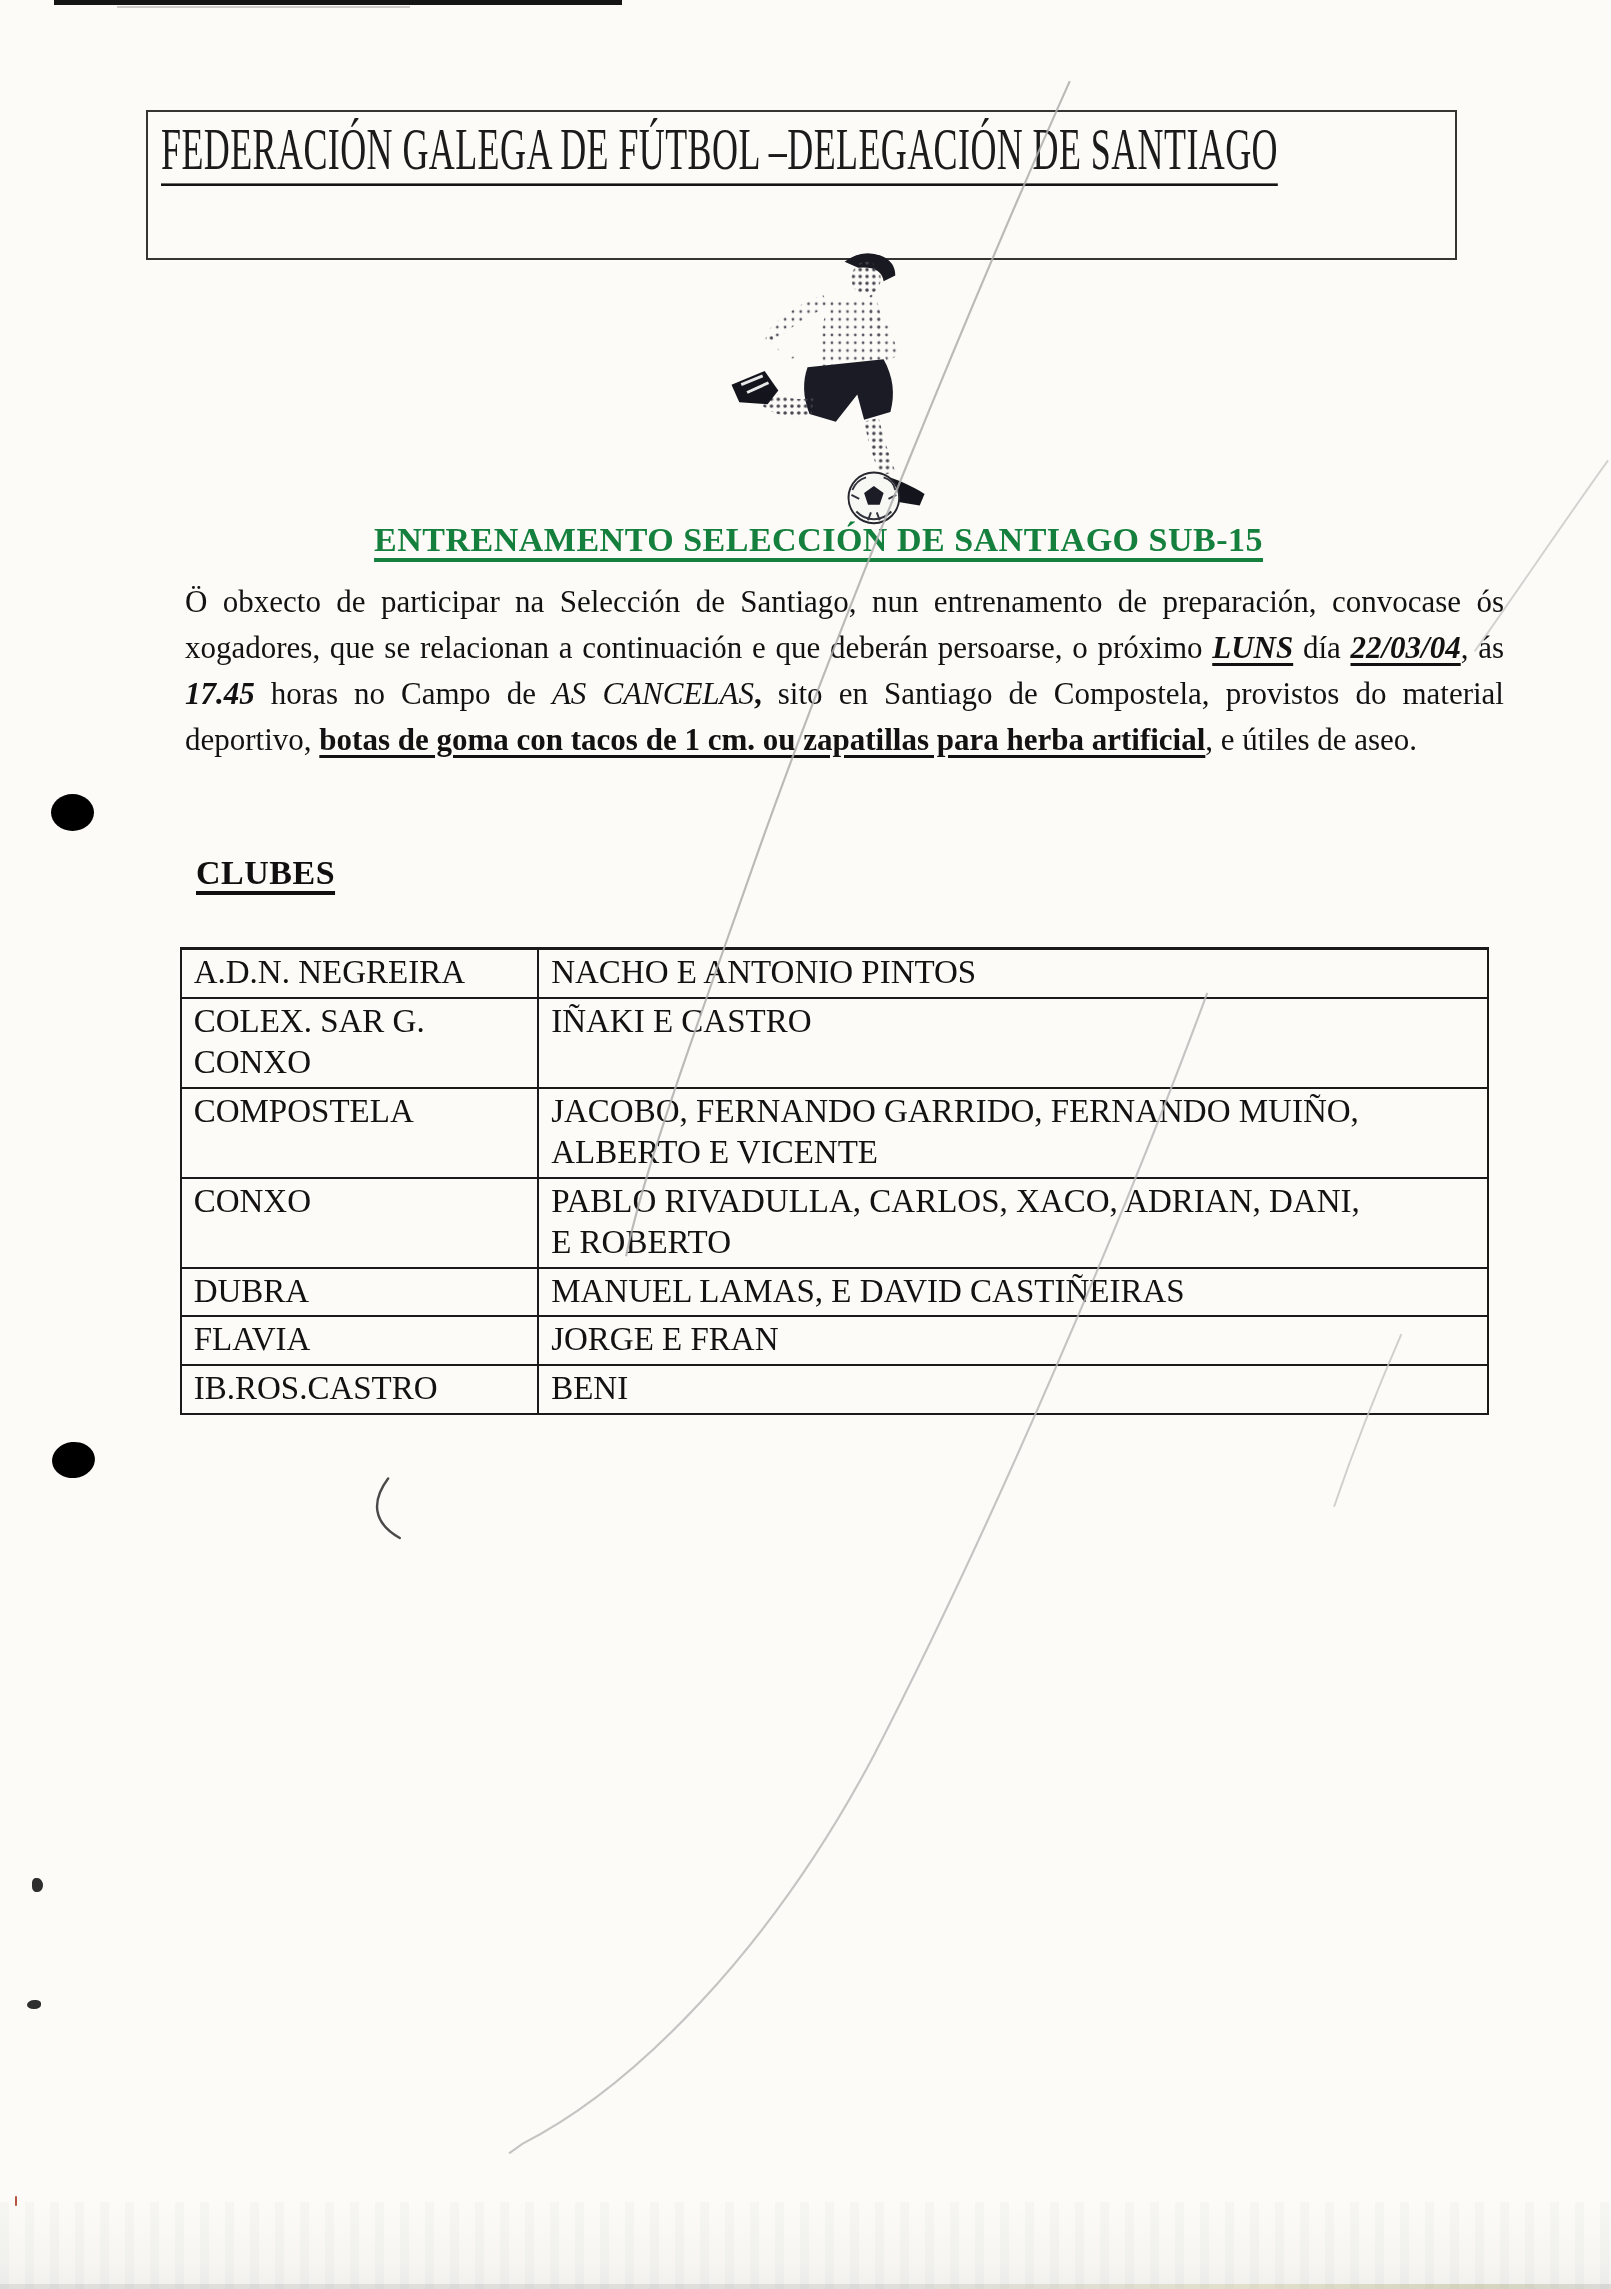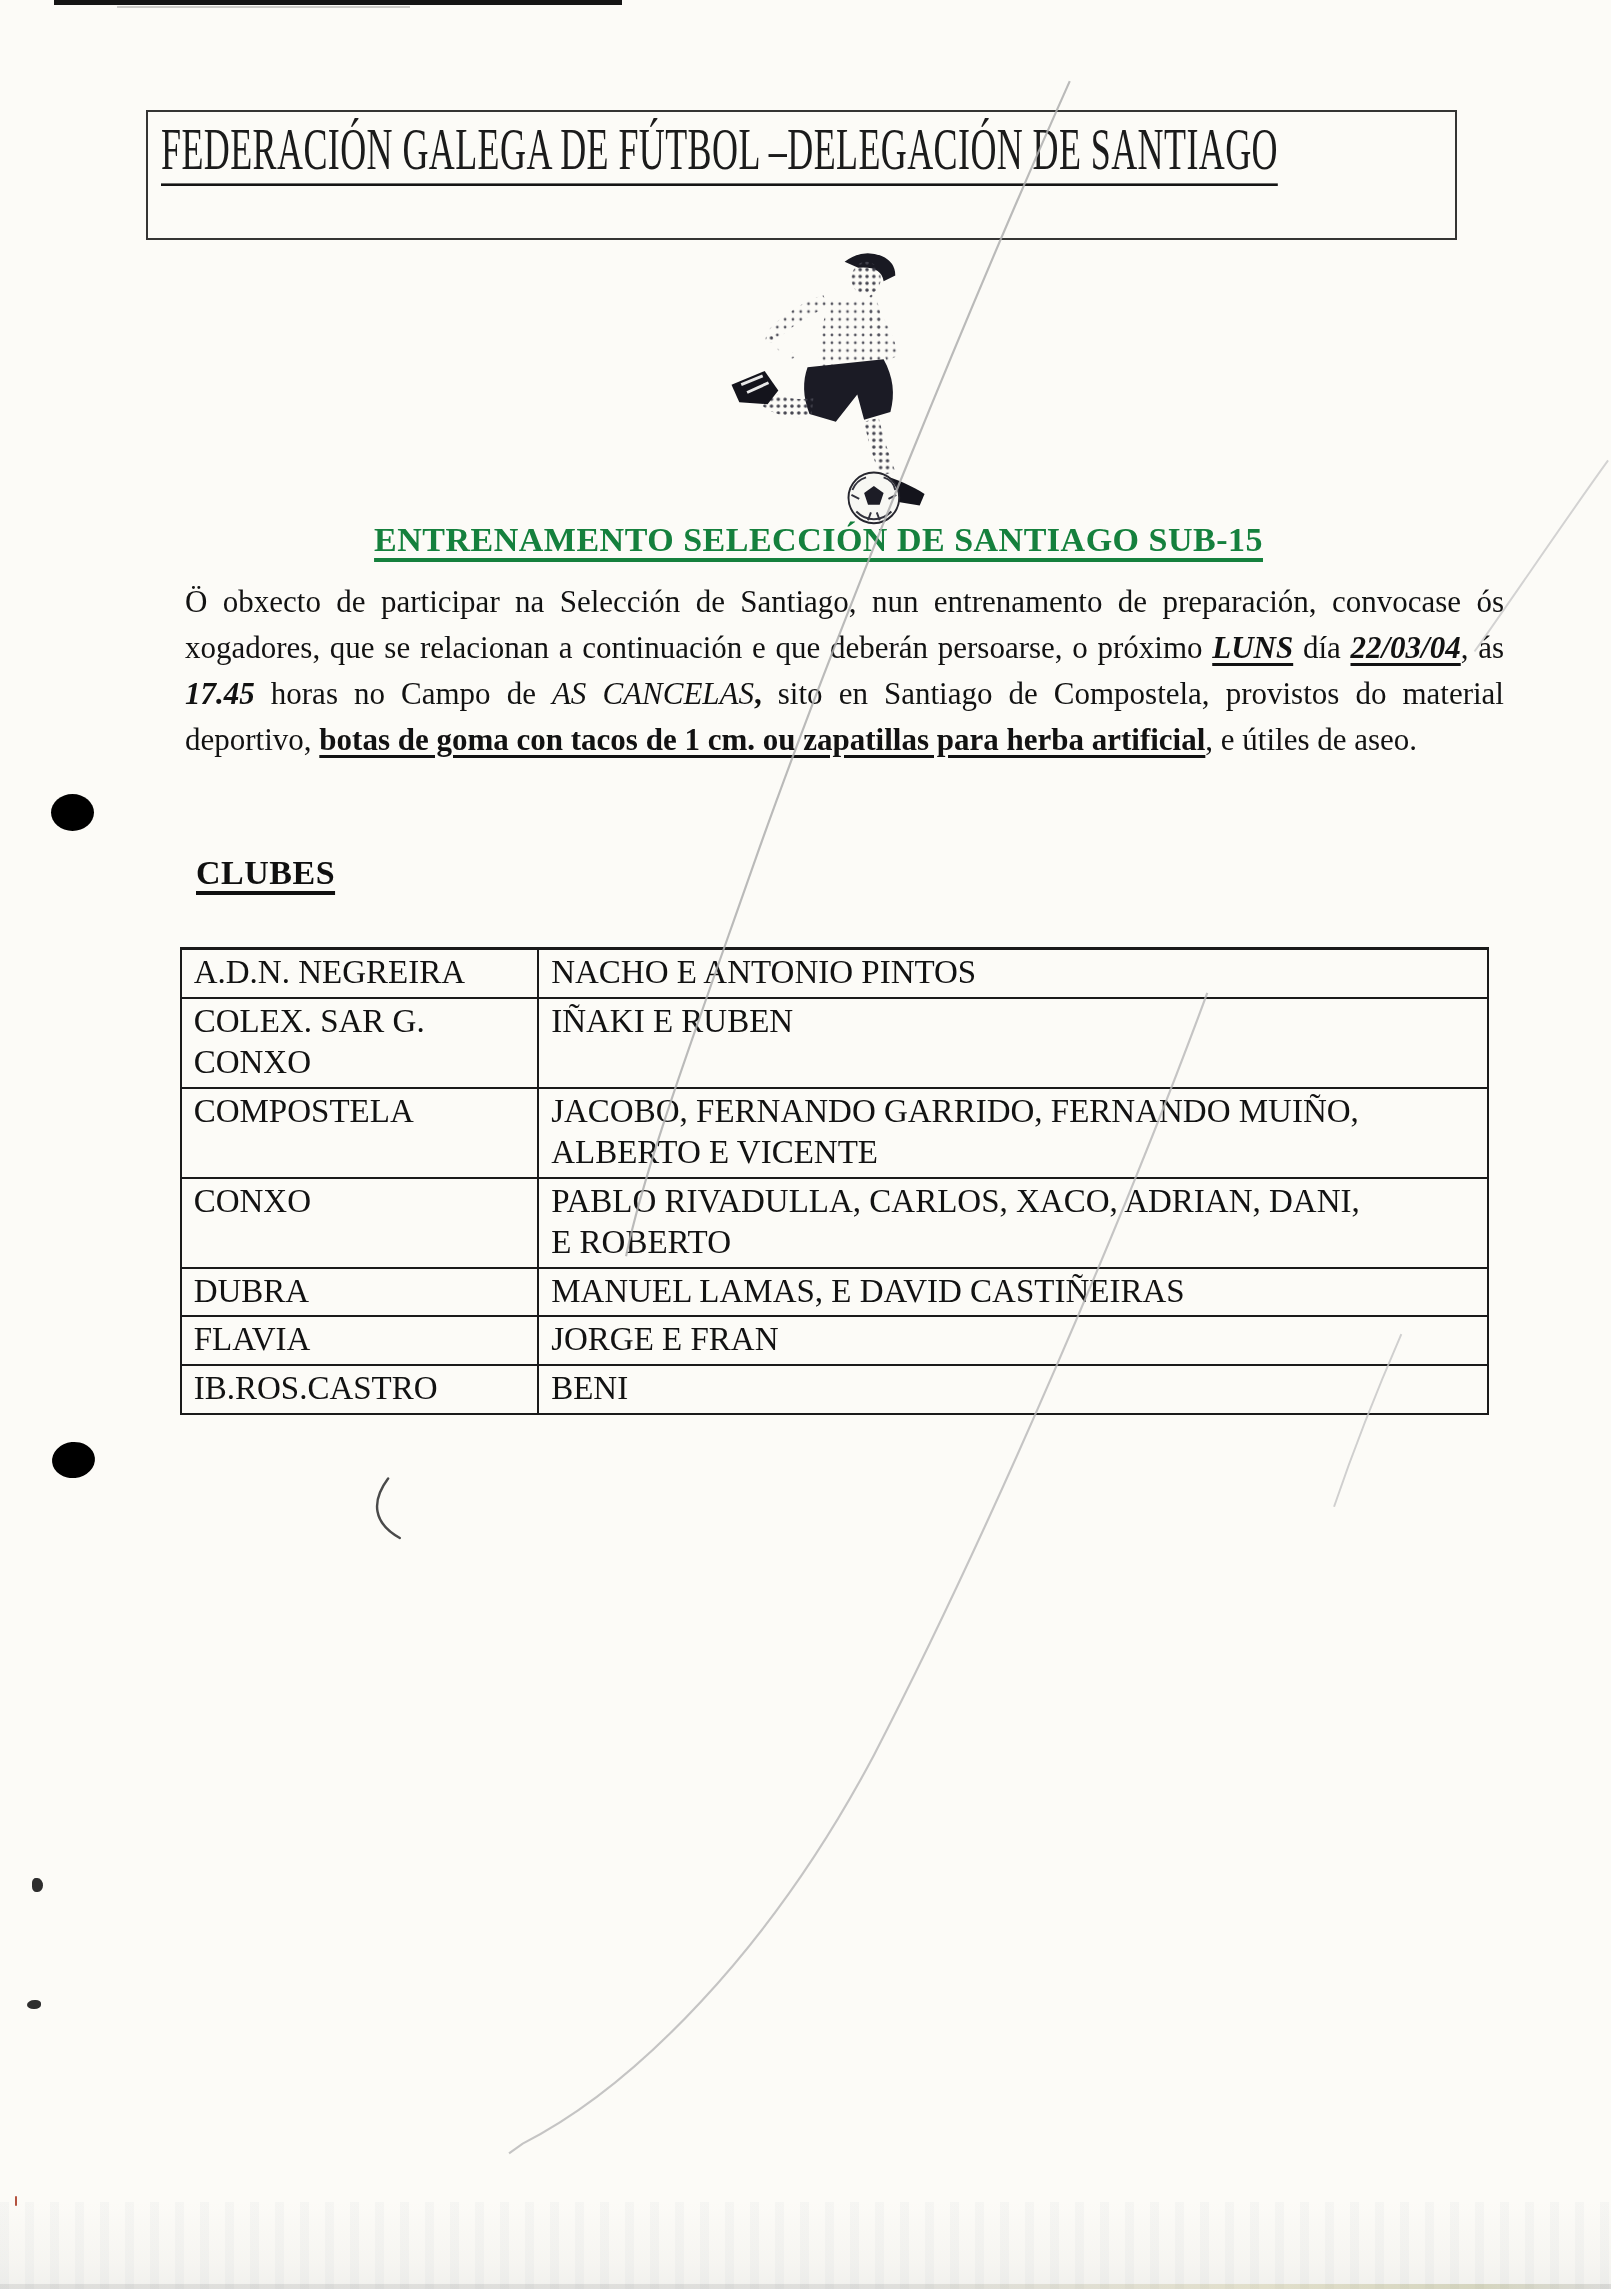--- a/index.html
+++ b/index.html
@@ -10,21 +10,21 @@
     overflow:hidden;
     font-family:"Liberation Serif", serif;
     color:#141414;
   }
   
   .top-bar{position:absolute;left:54px;top:0;width:568px;height:4.9px;background:#151515;}
   .top-bar2{position:absolute;left:117px;top:5.9px;width:293px;height:2px;background:rgba(60,60,60,.25);}
 
   
   .letterhead-box{
-    position:absolute;left:146px;top:110px;width:1311px;height:130px;
+    position:absolute;left:146px;top:110px;width:1311px;height:150px;
     border:2.9px solid rgba(25,25,25,.88);
     box-sizing:border-box;
   }
   .letterhead-text{
     position:absolute;left:12.7px;top:8.8px;
     font-family:"Liberation Serif", serif;
     font-size:45px;line-height:1;letter-spacing:0.5px;white-space:nowrap;
     transform:scale(.8,1.3);transform-origin:0 0;
     border-bottom:2.9px solid #141414;padding-bottom:2.9px;
     color:#1b1b1b;
@@ -166,21 +166,21 @@
 
   <table class="roster">
     <tbody>
       <tr>
         <td class="club-cell">A.D.N. NEGREIRA</td>
         <td>NACHO E ANTONIO PINTOS</td>
       </tr>
       <tr>
         <td class="club-cell">COLEX. SAR G.
 CONXO</td>
-        <td>IÑAKI E RUBEN</td>
+        <td>IÑAKI E CASTRO</td>
       </tr>
       <tr>
         <td class="club-cell">COMPOSTELA</td>
         <td>JACOBO, FERNANDO GARRIDO, FERNANDO MUIÑO,
 ALBERTO E VICENTE</td>
       </tr>
       <tr>
         <td class="club-cell">CONXO</td>
         <td>PABLO RIVADULLA, CARLOS, XACO, ADRIAN, DANI,
 E ROBERTO</td>

